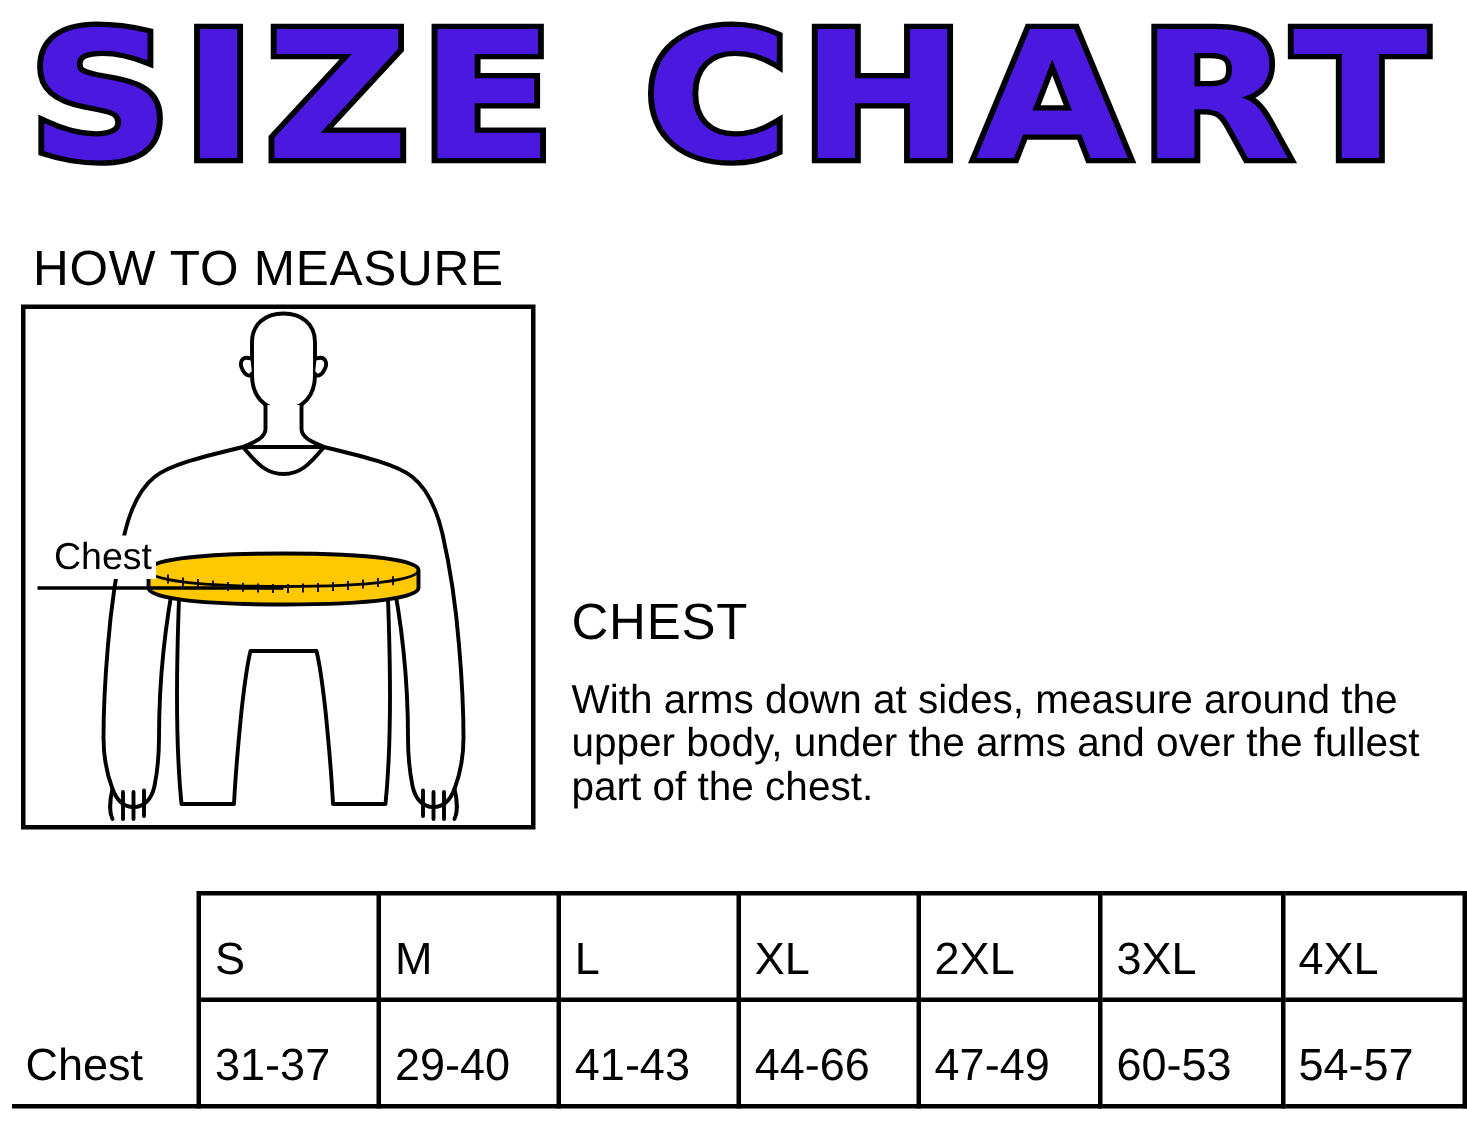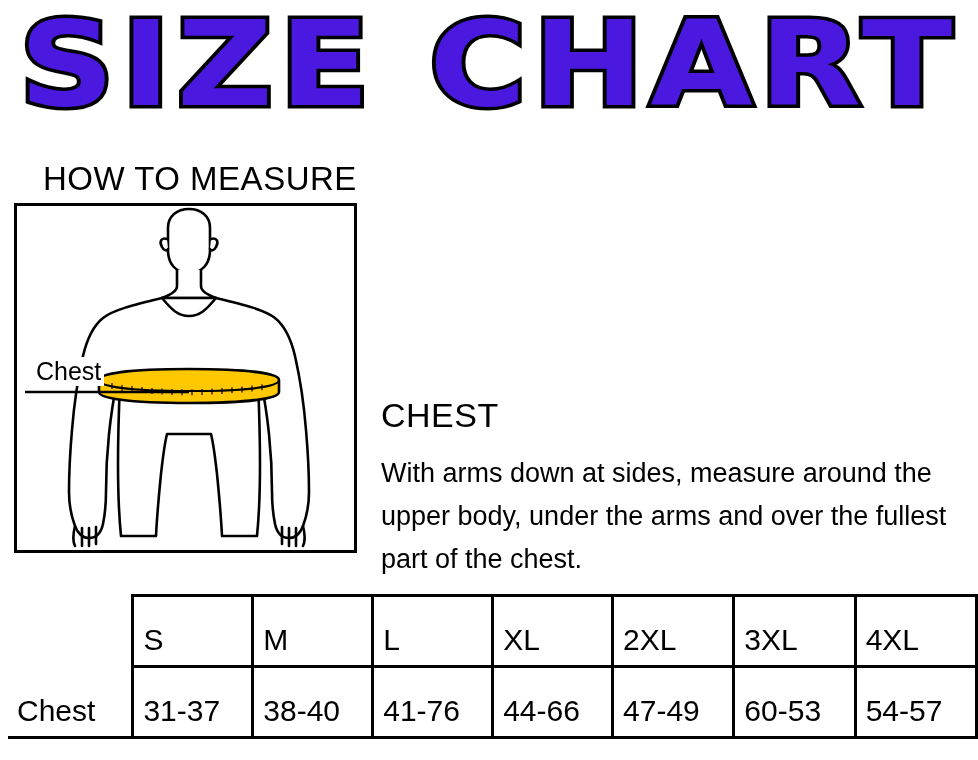--- a/index.html
+++ b/index.html
@@ -38,21 +38,20 @@
   }
 
   
   .how-to {
     position: absolute;
     left: 22px;
     top: 160px;
     font-size: 33px;
     letter-spacing: 0.5px;
     font-family: "Liberation Sans", sans-serif;
-    margin-left: 21px;
   }
 
   .figure-box {
     position: absolute;
     left: 14px;
     top: 203px;
     width: 343px;
     height: 350px;
     border: 3px solid #000000;
     box-sizing: border-box;
@@ -76,21 +75,21 @@
     top: 396px;
     font-size: 34px;
     letter-spacing: 0.5px;
   }
   .desc-body {
     position: absolute;
     left: 381px;
     top: 452px;
     width: 590px;
     font-size: 27px;
-    line-height: 43px;
+    line-height: 29px;
   }
 
   
   .size-table {
     position: absolute;
     left: 8px;
     top: 594px;
     border-collapse: collapse;
     font-size: 30px;
   }
@@ -193,21 +192,21 @@
     <td class="size-col">M</td>
     <td class="size-col">L</td>
     <td class="size-col">XL</td>
     <td class="size-col">2XL</td>
     <td class="size-col">3XL</td>
     <td class="size-col">4XL</td>
   </tr>
   <tr class="vals">
     <td class="label-col">Chest</td>
     <td class="size-col">31-37</td>
-    <td class="size-col">38-40</td>
-    <td class="size-col">41-76</td>
+    <td class="size-col">29-40</td>
+    <td class="size-col">41-43</td>
     <td class="size-col">44-66</td>
     <td class="size-col">47-49</td>
     <td class="size-col">60-53</td>
     <td class="size-col">54-57</td>
   </tr>
 </tbody>
   </table>
 
 </body></html>

